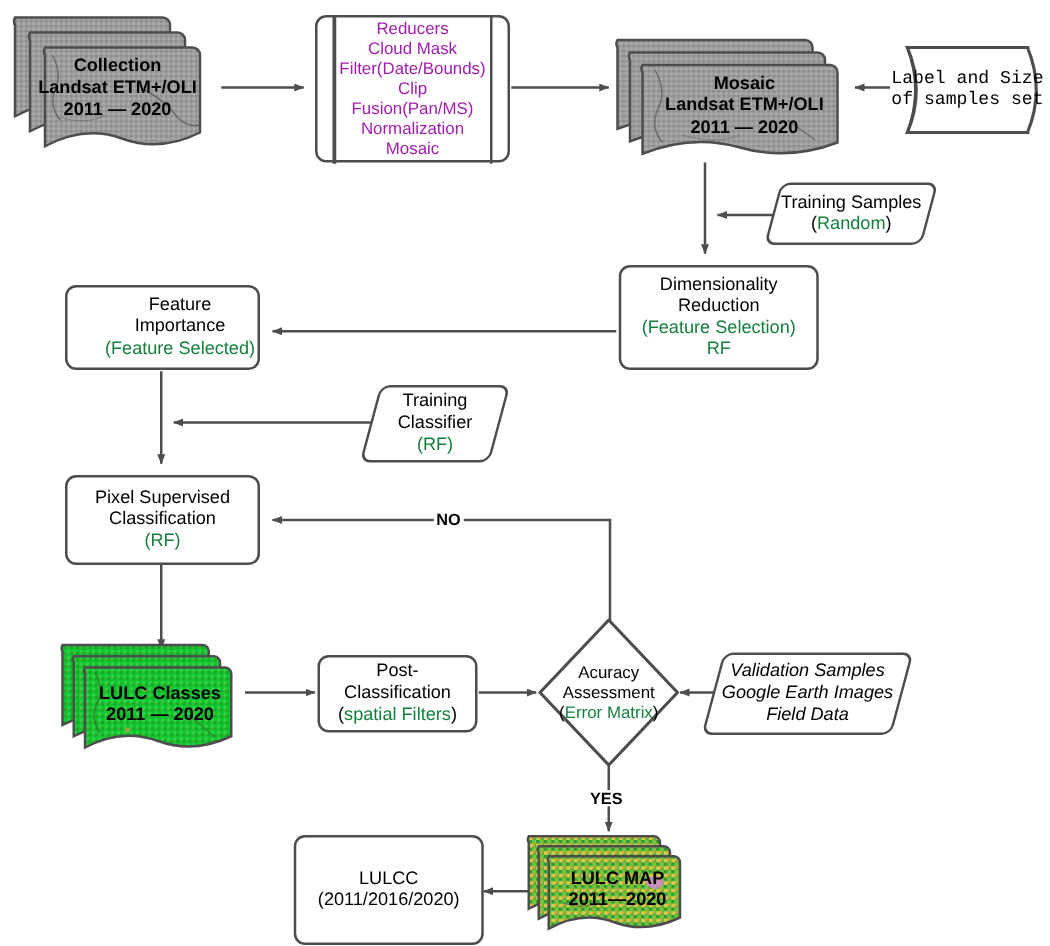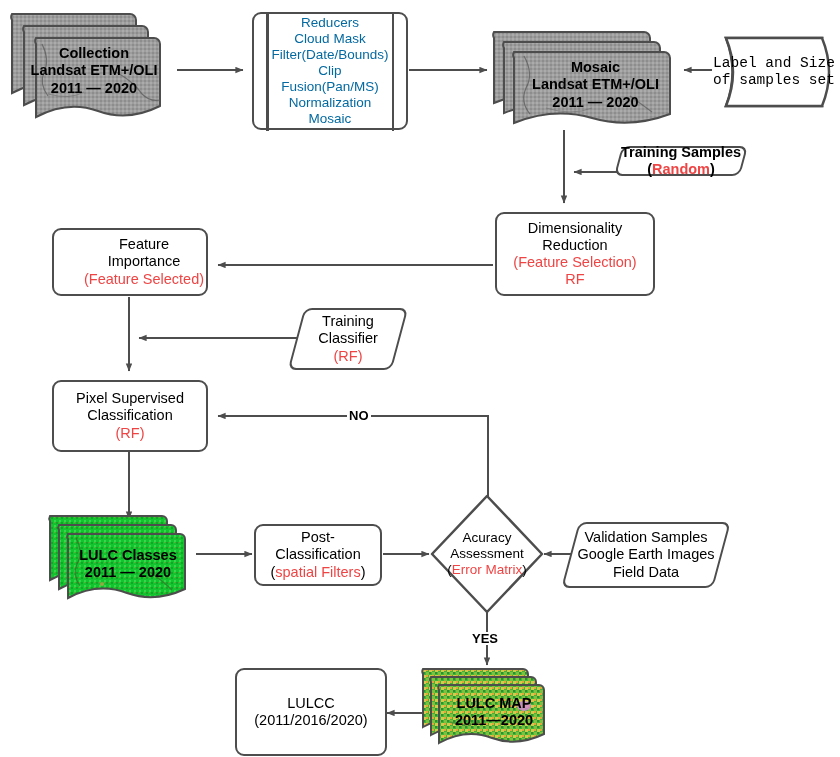--- a/index.html
+++ b/index.html
@@ -37,21 +37,21 @@
     background:#fff;
     font-size:14.5px;
   }
 
   
   .predef{
     border:2.5px solid #4d4d4d;
     border-radius:9px;
     background:#fff;
     font-size:13.5px;
-    color:#0369a1;
+    color:#a21caf;
   }
   .predef .bar{
     position:absolute;
     top:-2.5px;bottom:-2.5px;
     width:2.5px;background:#4d4d4d;
   }
   .predef .bar.l{left:12px;}
   .predef .bar.r{right:12px;}
 
   
@@ -78,21 +78,21 @@
   
   .diamond{font-size:13.5px;}
   .diamond svg{position:absolute;left:0;top:0;}
   .diamond .txt{position:relative;z-index:1;}
 
   
   .imgstack{font-size:14.5px;font-weight:bold;}
   .imgstack svg{position:absolute;left:0;top:0;}
   .imgstack .txt{position:relative;z-index:3;border-radius:15px;}
 
-  .red{color:#ef4444;}
+  .red{color:#15803d;}
   .blk{color:#000;}
 
   .edgelabel{
     position:absolute;
     font-size:13px;
     font-weight:bold;
     color:#000;
     background:#fff;
     padding:0 2px;
     line-height:1;
@@ -208,21 +208,21 @@
     <svg width="124" height="72" viewBox="0 0 124 72">
       <path d="M14,2 h96 q-13,34 0,68 h-96 q13,-34 0,-68 z" fill="#fff" stroke="#4d4d4d" stroke-width="2.5" transform="translate(0,0)"></path>
       <path d="M14,2 h96 q14,34 0,68 h-96 q14,-34 0,-68 z" fill="#fff" stroke="#4d4d4d" stroke-width="2.5"></path>
     </svg>
     <div class="txt" style="position:relative;z-index:2;">
       <span class="ln">Label and Size</span>
       <span class="ln">of samples set</span>
     </div>
   </div>
 
-  <div class="node para" style="left:618px;top:146px;width:126px;height:30px;font-weight:bold;">
+  <div class="node para" style="left:618px;top:146px;width:126px;height:50px;">
     <span class="skew"></span>
     <div class="txt">
       <span class="ln">Training Samples</span>
       <span class="ln"><span class="blk">(</span><span class="red">Random</span><span class="blk">)</span></span>
     </div>
   </div>
 
   <div class="node proc" style="left:495px;top:212px;width:160px;height:84px;">
     <span class="ln">Dimensionality</span>
     <span class="ln">Reduction</span>
@@ -287,21 +287,21 @@
     <svg width="118" height="124" viewBox="0 0 118 124">
       <path d="M59,4 L114,62 L59,120 L4,62 Z" fill="#fff" stroke="#4d4d4d" stroke-width="2.5" stroke-linejoin="round"></path>
     </svg>
     <div class="txt">
       <span class="ln">Acuracy</span>
       <span class="ln">Assessment</span>
       <span class="ln"><span class="blk">(</span><span class="red">Error Matrix</span><span class="blk">)</span></span>
     </div>
   </div>
 
-  <div class="node para" style="left:570px;top:522px;width:152px;height:66px;">
+  <div class="node para" style="left:570px;top:522px;width:152px;height:66px;font-style:italic;">
     <span class="skew"></span>
     <div class="txt">
       <span class="ln">Validation Samples</span>
       <span class="ln">Google Earth Images</span>
       <span class="ln">Field Data</span>
     </div>
   </div>
 
   <div class="node imgstack" style="left:420px;top:666px;width:136px;height:86px;">
     <svg width="136" height="86" viewBox="0 0 136 86">

